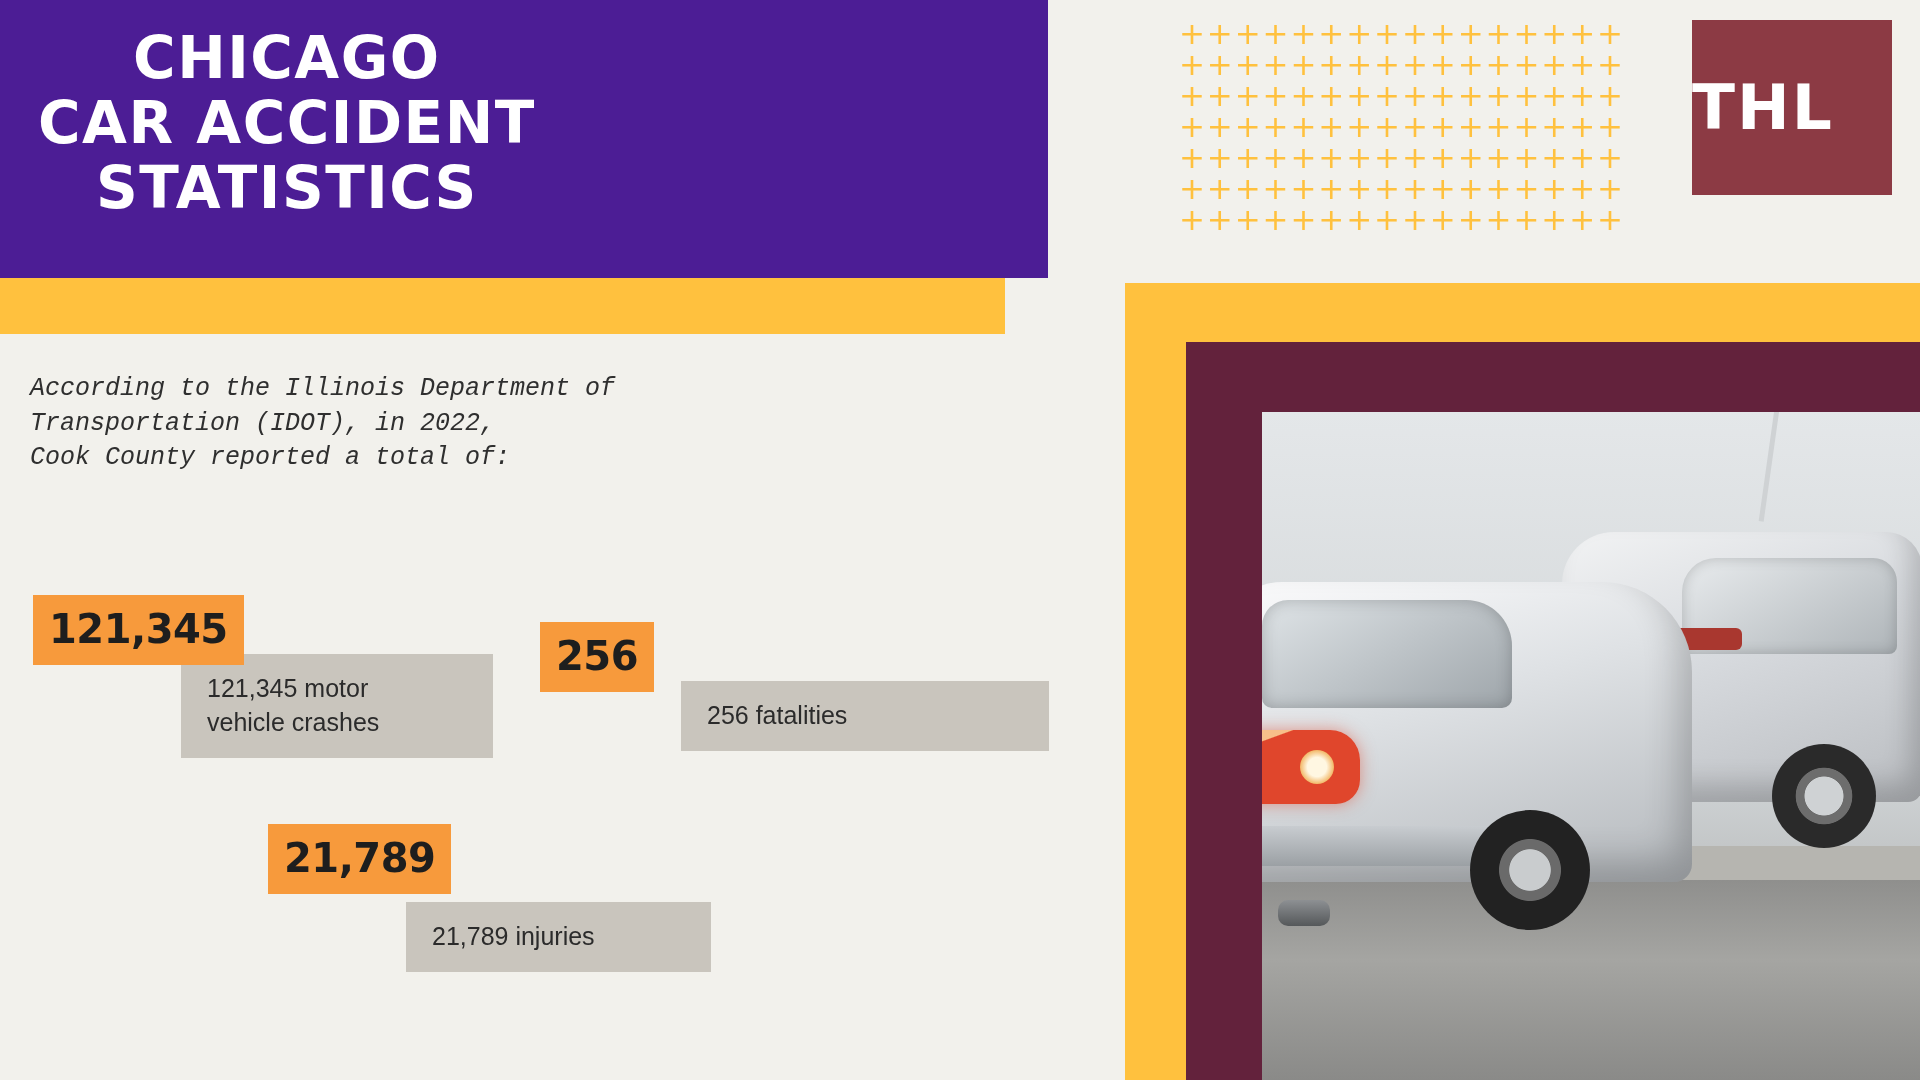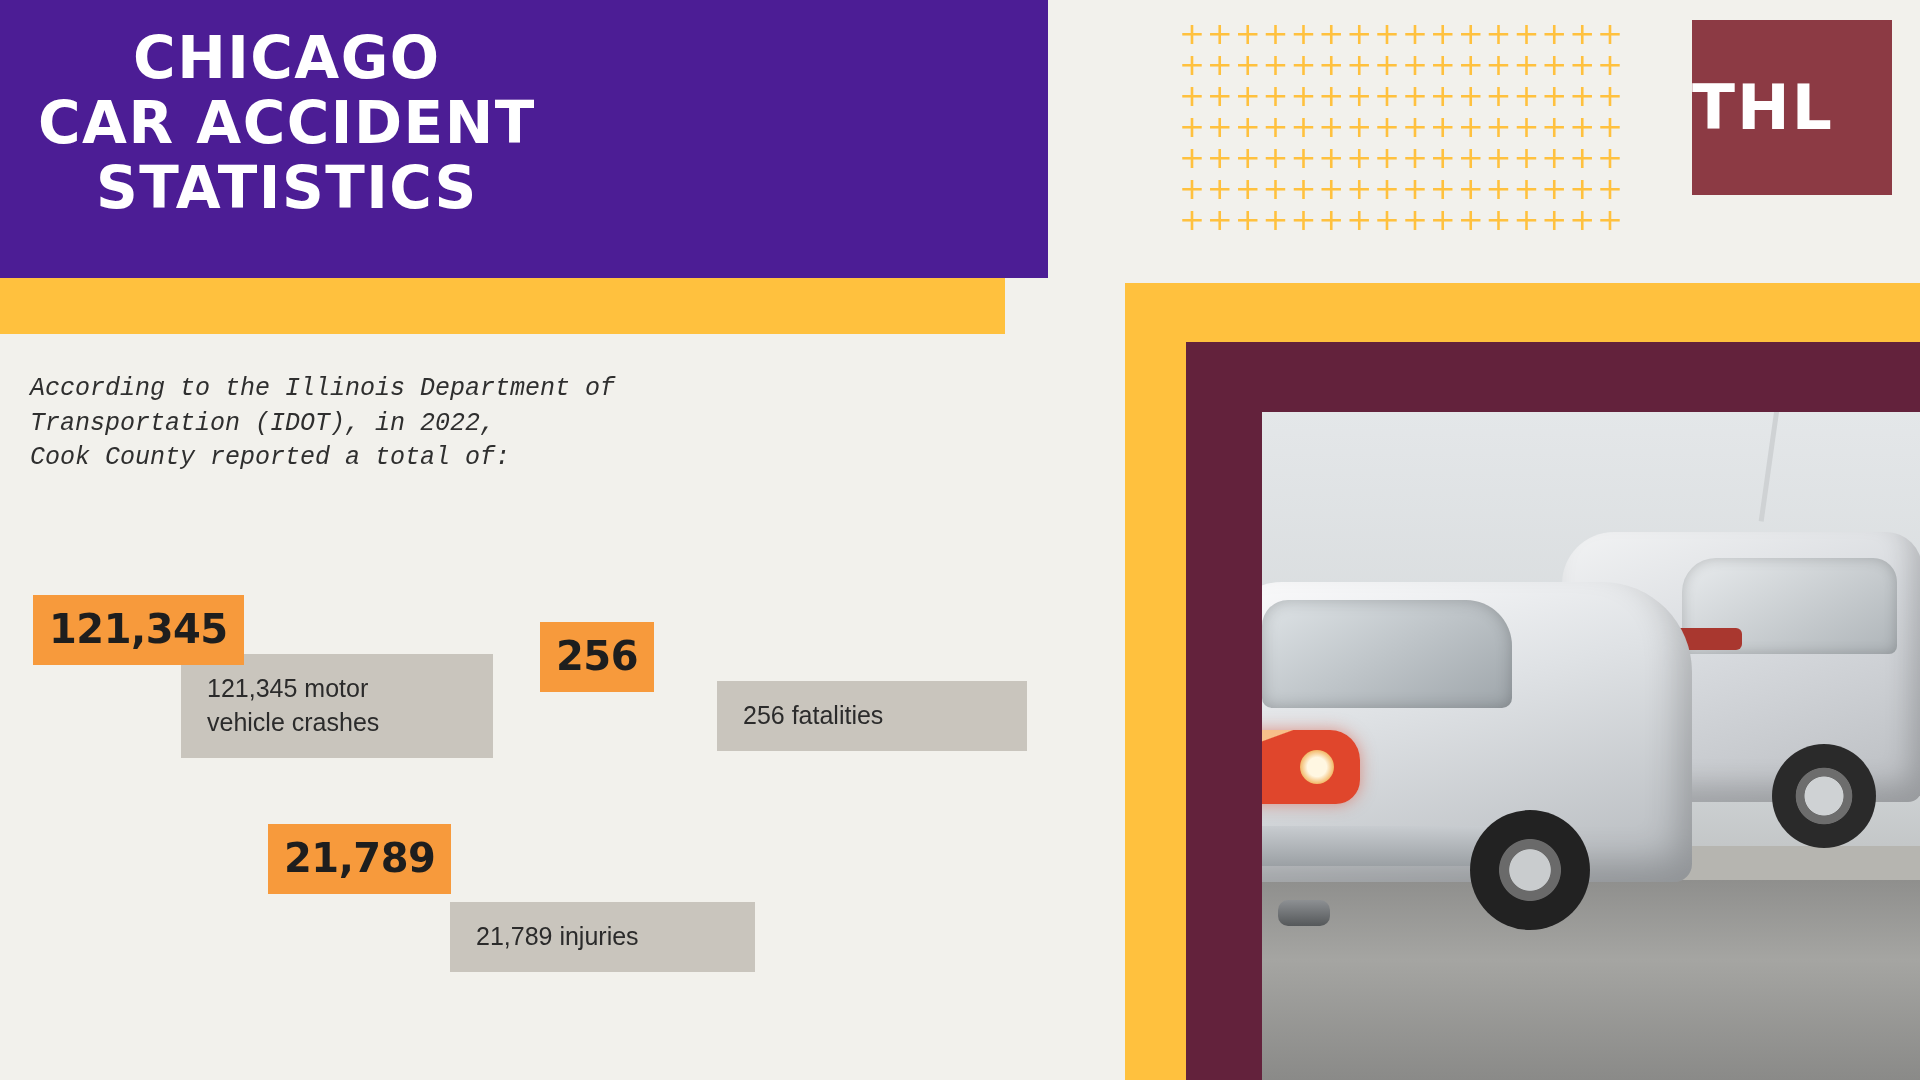--- a/index.html
+++ b/index.html
@@ -91,24 +91,24 @@
     line-height: 1;
     padding: 14px 16px 16px 16px;
     letter-spacing: -0.5px;
     white-space: nowrap;
   }
 
   
   #stat-crashes .stat-label { left: 181px; top: 654px; width: 312px; }
   #stat-crashes .stat-number { left: 33px; top: 595px; }
 
-  #stat-fatalities .stat-label { left: 681px; top: 681px; width: 310px; margin-left: 36px; }
+  #stat-fatalities .stat-label { left: 681px; top: 681px; width: 368px; }
   #stat-fatalities .stat-number { left: 540px; top: 622px; }
 
-  #stat-injuries .stat-label { left: 406px; top: 902px; width: 305px; margin-left: 44px; }
+  #stat-injuries .stat-label { left: 406px; top: 902px; width: 305px; }
   #stat-injuries .stat-number { left: 268px; top: 824px; }
 
   
   .plus-grid {
     position: absolute;
     left: 1178px;
     top: 18px;
     width: 446px;
     height: 215px;
     display: grid;

